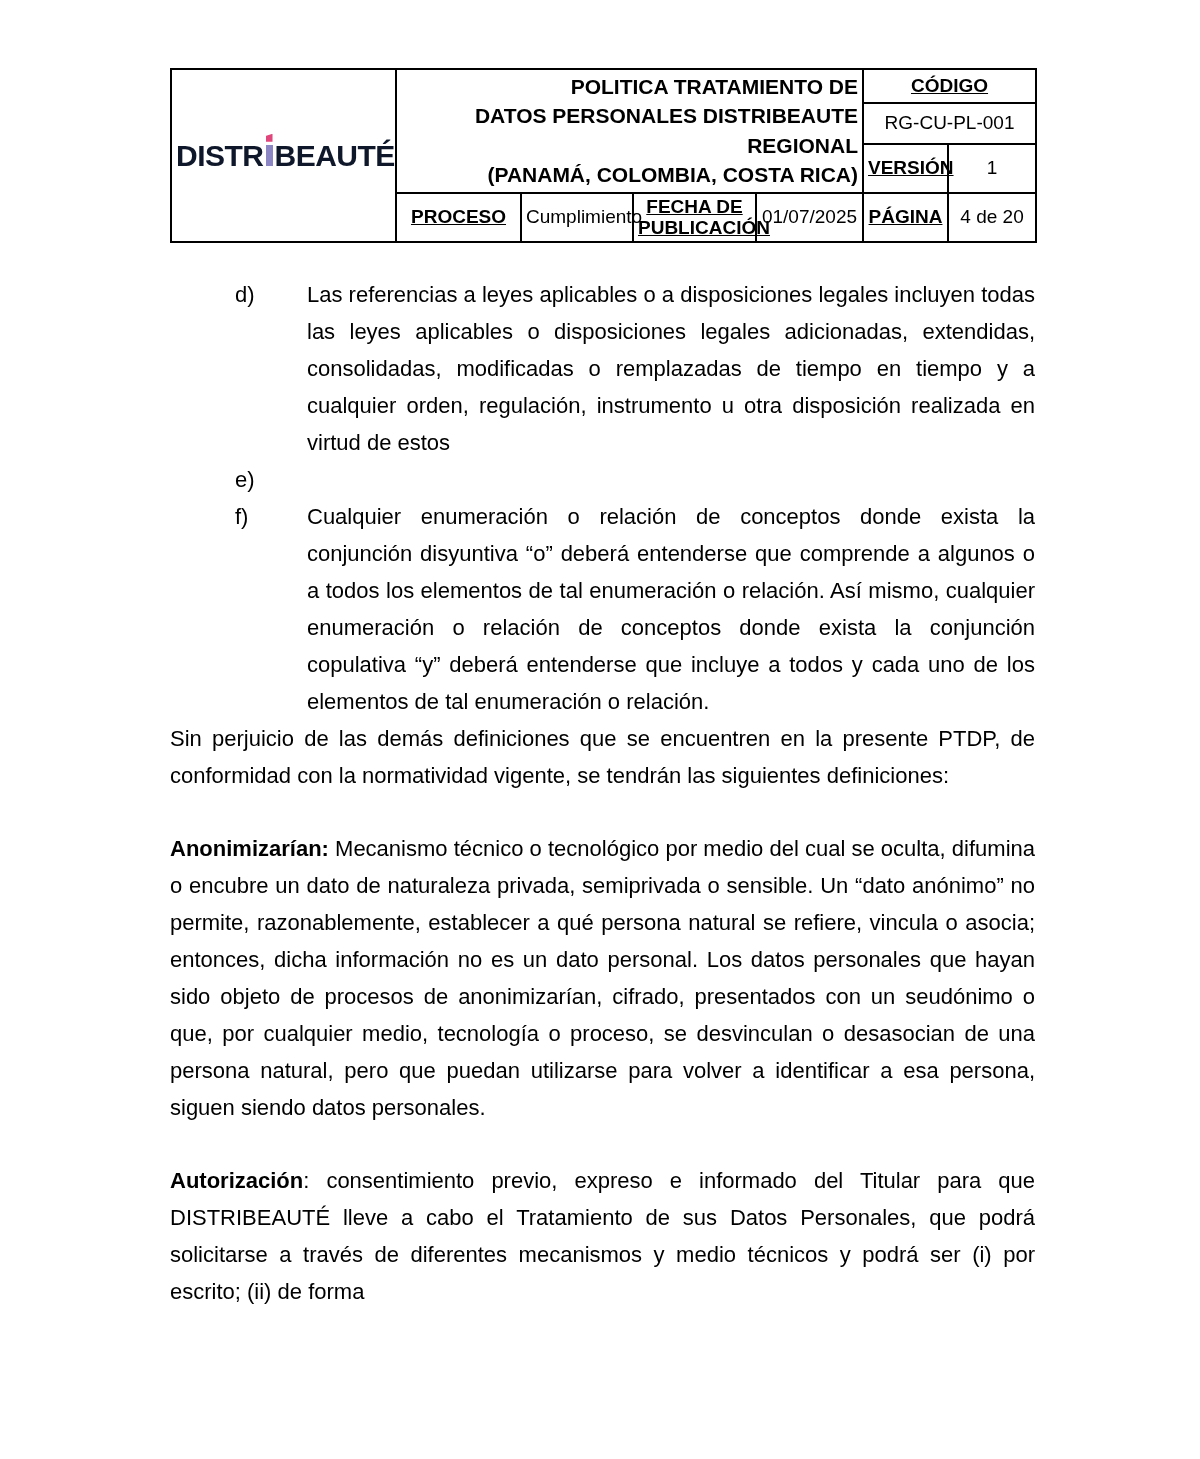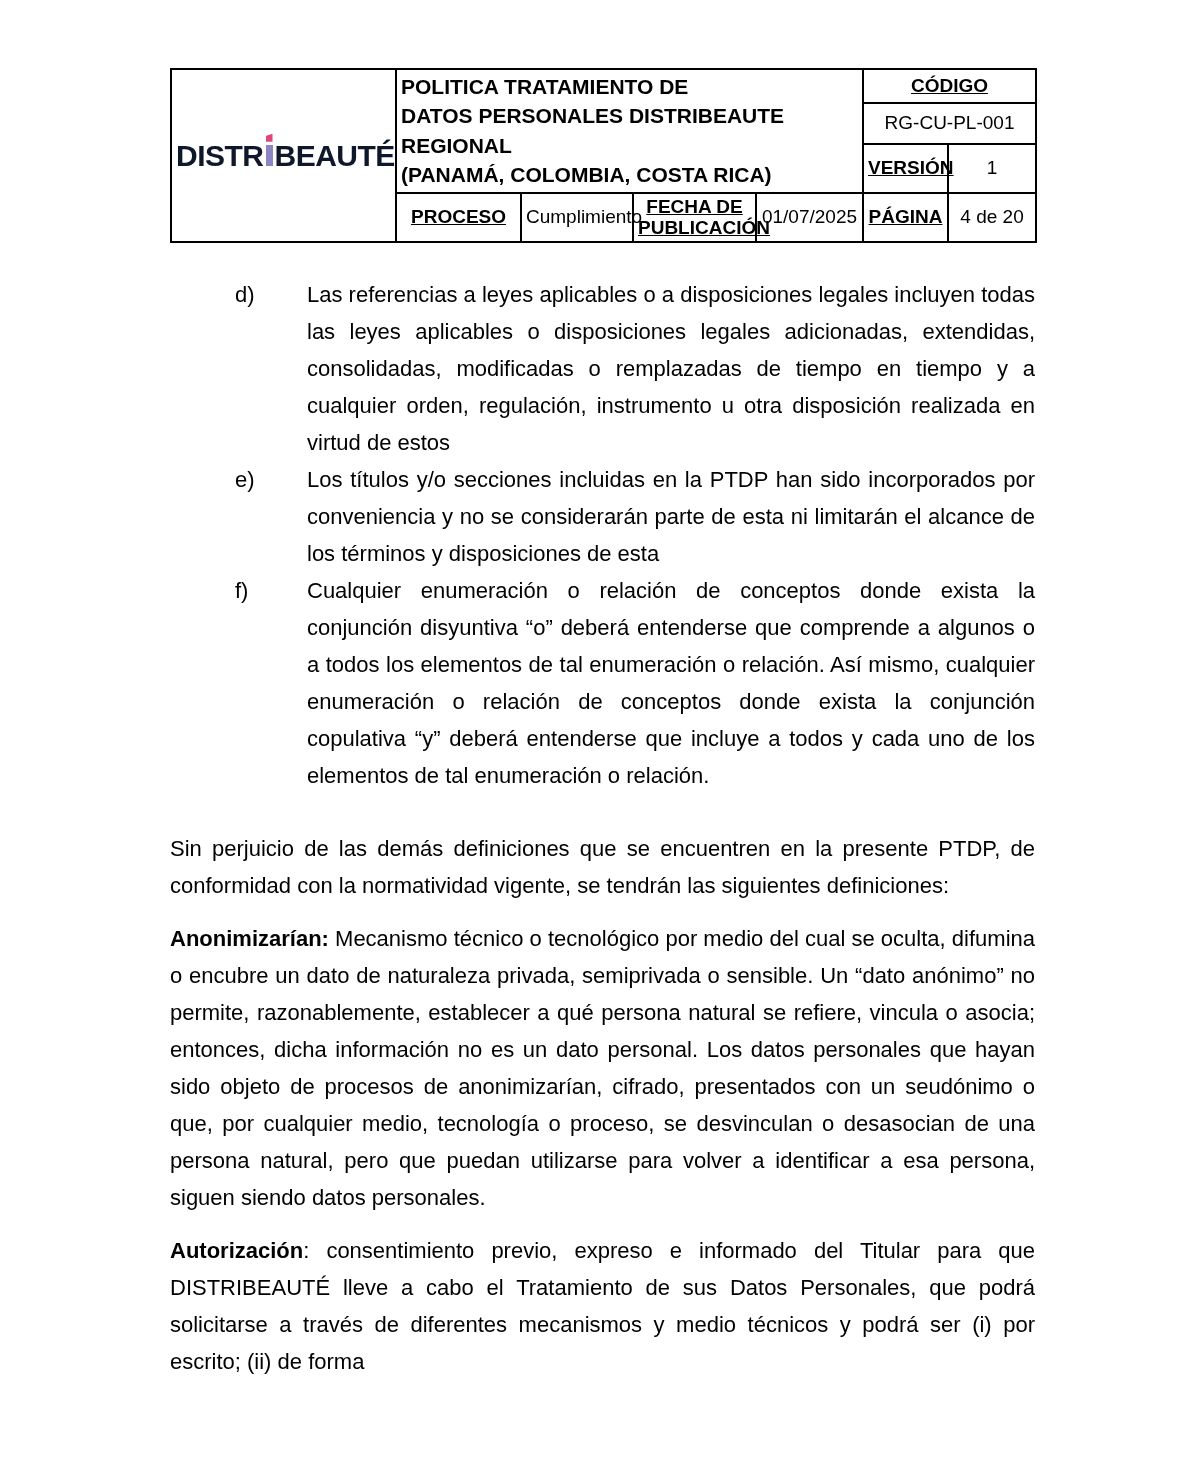--- a/index.html
+++ b/index.html
@@ -20,34 +20,34 @@
   .logo {
     font-weight:bold; font-size:30px; letter-spacing:-0.5px;
     color:#0f172a; white-space:nowrap;
   }
   .lip { display:inline-block; position:relative; width:7px; height:21px;
          margin:0 2px 0 2px; background:#8d86c4; vertical-align:baseline; }
   .lip-dot { position:absolute; left:0; top:-11px; width:7px; height:8px;
              background:#e0457b; clip-path:polygon(0 30%, 100% 0, 100% 100%, 0 100%); }
   .title {
     font-weight:bold; font-size:21px; line-height:1.4;
-    white-space:pre-line; text-align:left;
+    white-space:pre-line; text-align:right;
   }
   .b { font-weight:bold;text-decoration:underline; }
   .fecha-lbl { font-size:18px; line-height:1.15; }
 
   
   .doc-body {
     margin-top:33px; font-size:22px; line-height:37px;
     text-align:justify; color:#000;
   }
   .hang { display:grid; grid-template-columns:137px 1fr; }
   .hang .lbl { text-align:left; padding-left:65px; }
-  .para { margin-top:36px; }
-  .def  { margin-top:16px; }
+  .para { }
+  .def  { margin-top:36px; }
   .def b { font-weight:bold; }
 </style>
 </head>
 <body>
 
 <div class="page">
 
   <table class="hdr">
     <colgroup>
       <col style="width:225px">
@@ -91,21 +91,20 @@
   <main class="doc-body">
       <div class="hang">
     <div class="lbl"></div>
   </div>
       <div class="hang">
     <div class="lbl">d)</div>
     <div>Las referencias a leyes aplicables o a disposiciones legales incluyen todas las leyes aplicables o disposiciones legales adicionadas, extendidas, consolidadas, modificadas o remplazadas de tiempo en tiempo y a cualquier orden, regulación, instrumento u otra disposición realizada en virtud de estos</div>
   </div>
       <div class="hang">
     <div class="lbl">e)</div>
-    <div>Los títulos y/o secciones incluidas en la PTDP han sido incorporados por conveniencia y no se considerarán parte de esta ni limitarán el alcance de los términos y disposiciones de esta</div>
   </div>
       <div class="hang">
     <div class="lbl">f)</div>
     <div>Cualquier enumeración o relación de conceptos donde exista la conjunción disyuntiva “o” deberá entenderse que comprende a algunos o a todos los elementos de tal enumeración o relación. Así mismo, cualquier enumeración o relación de conceptos donde exista la conjunción copulativa “y” deberá entenderse que incluye a todos y cada uno de los elementos de tal enumeración o relación.</div>
   </div>
       <p class="para">Sin perjuicio de las demás definiciones que se encuentren en la presente PTDP, de conformidad con la normatividad vigente, se tendrán las siguientes definiciones:</p>
       <p class="def"><b>Anonimizarían:</b><span> Mecanismo técnico o tecnológico por medio del cual se oculta, difumina o encubre un dato de naturaleza privada, semiprivada o sensible. Un “dato anónimo” no permite, razonablemente, establecer a qué persona natural se refiere, vincula o asocia; entonces, dicha información no es un dato personal. Los datos personales que hayan sido objeto de procesos de anonimizarían, cifrado, presentados con un seudónimo o que, por cualquier medio, tecnología o proceso, se desvinculan o desasocian de una persona natural, pero que puedan utilizarse para volver a identificar a esa persona, siguen siendo datos personales.</span></p>
       <p class="def"><b>Autorización</b><span>: consentimiento previo, expreso e informado del Titular para que DISTRIBEAUTÉ lleve a cabo el Tratamiento de sus Datos Personales, que podrá solicitarse a través de diferentes mecanismos y medio técnicos y podrá ser (i) por escrito; (ii) de forma</span></p>
     </main>
 </div>

